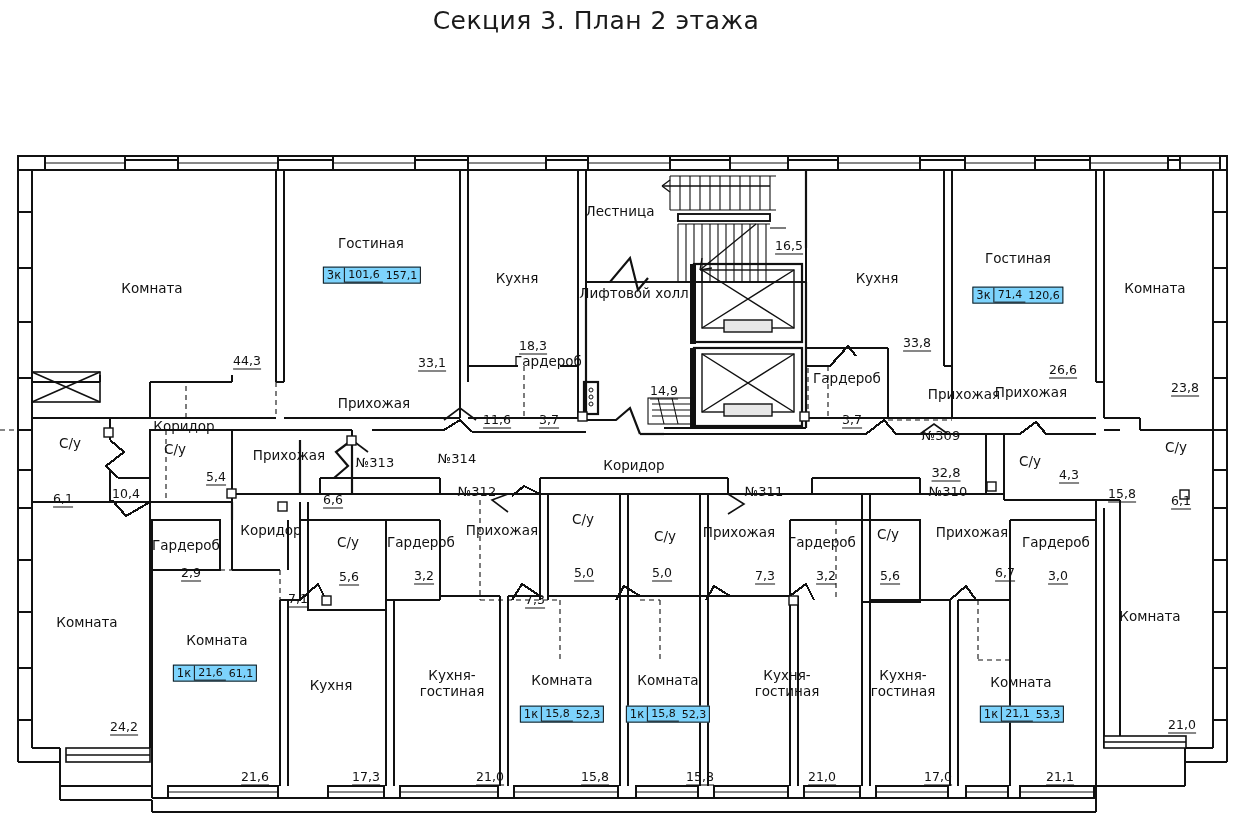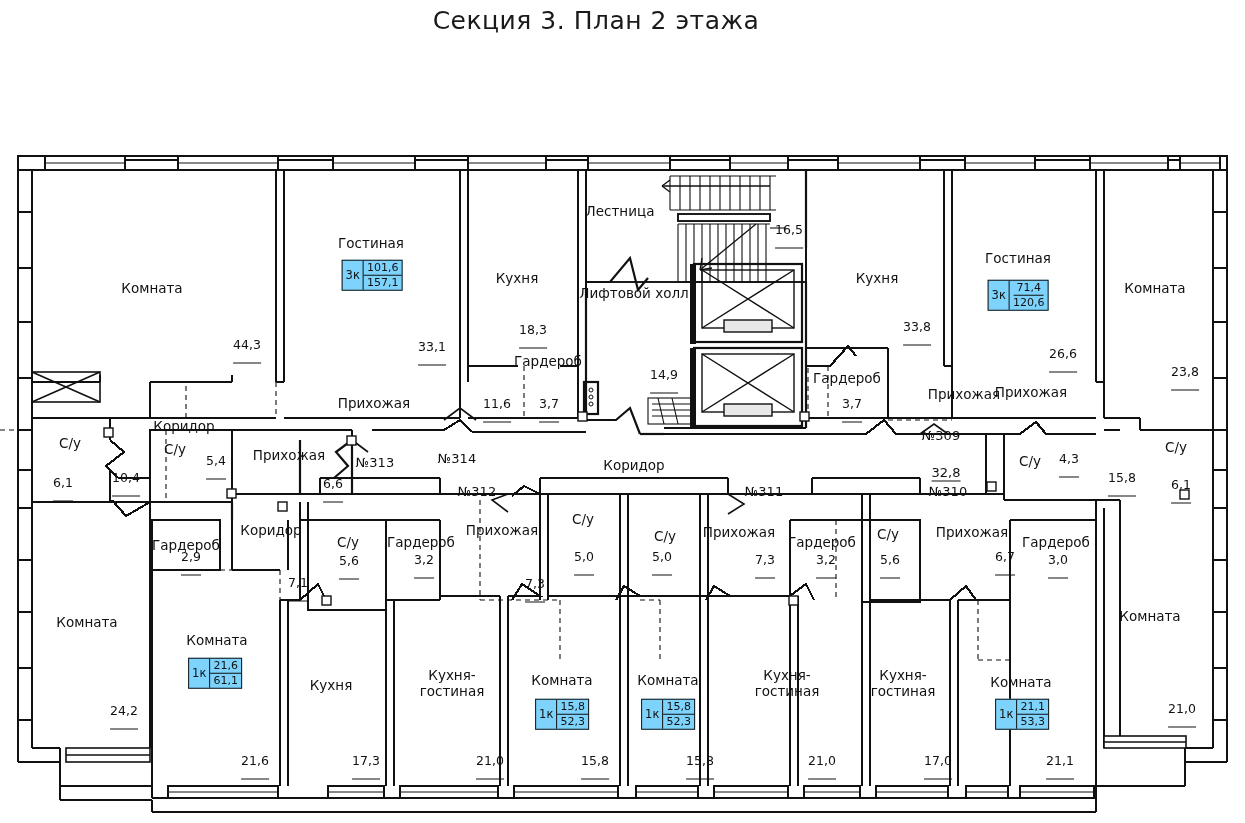--- a/index.html
+++ b/index.html
@@ -10,36 +10,36 @@
     font-size:25px;color:#1a1a1a;letter-spacing:.5px;font-weight:400;
   }
   #plan-svg{position:absolute;left:0;top:0;width:1245px;height:823px;}
   .lbl{
     position:absolute;color:#111;font-size:13px;white-space:nowrap;
     transform:translate(-50%,-50%);text-align:center;line-height:1.15;
   }
   .lbl.rm{font-size:13.5px;}
   .area{
     position:absolute;color:#111;font-size:12.5px;white-space:nowrap;
-    transform:translate(-50%,-50%);border-bottom:1.4px solid #111;padding-bottom:11px;
+    transform:translate(-50%,-50%);border-bottom:1.4px solid #111;padding-bottom:1px;margin-top:11px;
   }
   .flatno{
     position:absolute;color:#111;font-size:13px;white-space:nowrap;
     transform:translate(-50%,-50%);
   }
   .flatno.und{border-bottom:1.4px solid #111;padding-bottom:1px;}
   .badge{
     position:absolute;transform:translate(-50%,-50%);
     border:1.6px solid #111;display:flex;align-items:stretch;background:#7dd3fc;
   }
   .badge .k{
     display:flex;align-items:center;justify-content:center;
     padding:0 3px;font-size:11.5px;color:#111;min-width:14px;
   }
-  .badge .nums{border-left:1.6px solid #111;display:flex;flex-direction:column;align-items:center;}
+  .badge .nums{border-left:1.6px solid #111;display:flex;flex-direction:row;align-items:center;}
   .badge .nums span{
     padding:0 3px;font-size:11px;color:#111;line-height:1.25;text-align:center;
   }
   .badge .nums span:first-child{border-bottom:1.6px solid #111;}
   #watermark{
     position:absolute;left:56px;top:735px;display:flex;align-items:center;
     opacity:.13;pointer-events:none;
   }
   #watermark .wm-mark{
     width:34px;height:34px;border:4px solid #5a5a5a;border-radius:7px;

